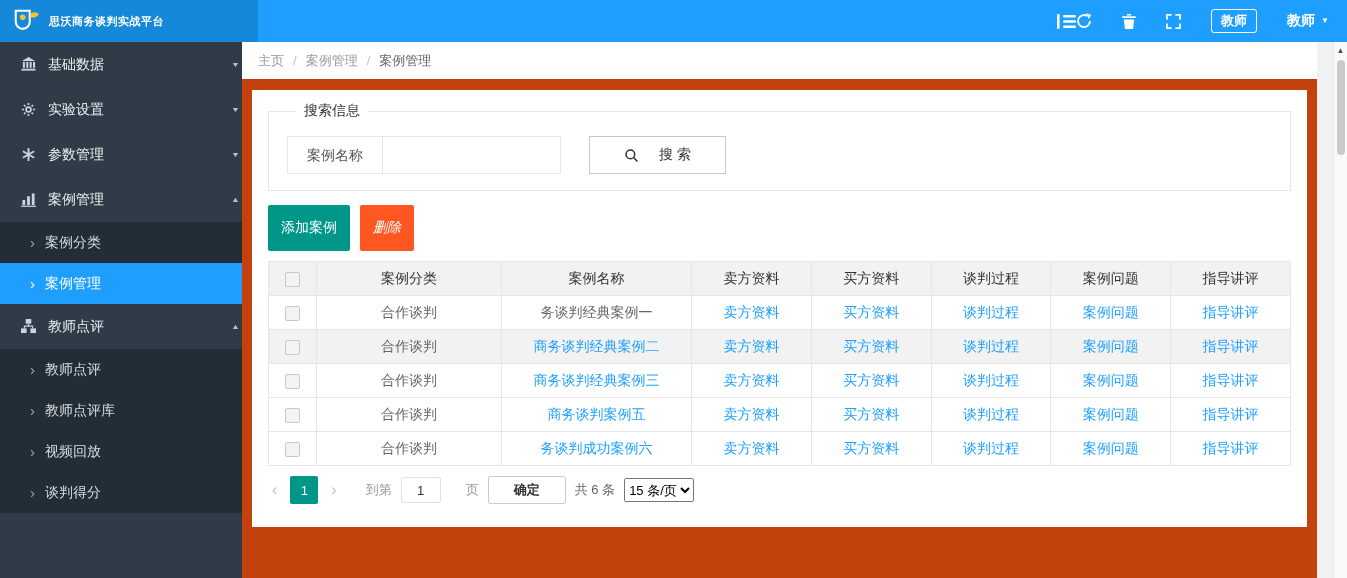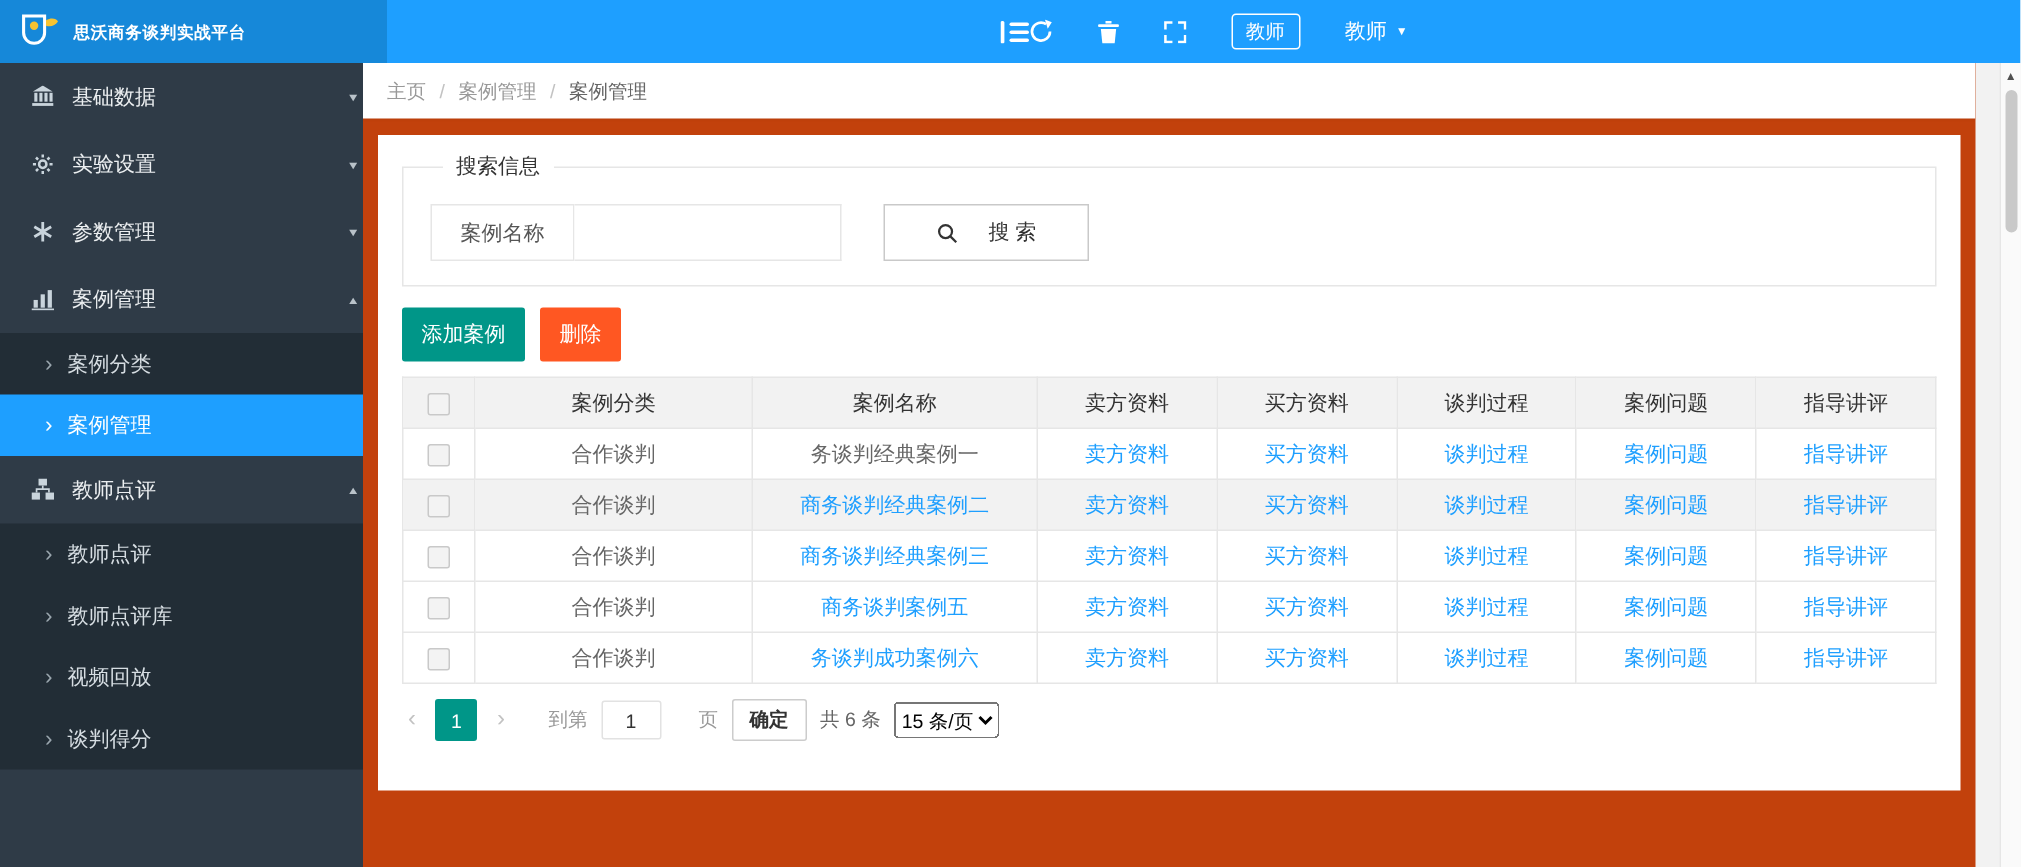--- a/index.html
+++ b/index.html
@@ -3,21 +3,21 @@
 <meta charset="utf-8">
 <style>
   *{box-sizing:border-box;margin:0;padding:0;}
   html,body{width:1347px;height:578px;overflow:hidden;}
   body{font-family:"Liberation Sans","DejaVu Sans",sans-serif;font-size:14px;background:#f2f2f2;color:#333;position:relative;}
 
   
   .topbar{position:absolute;top:0;left:0;width:1347px;height:42px;background:#1E9FFF;display:flex;z-index:10;}
   .logo{width:258px;height:42px;background:#1688d9;display:flex;align-items:center;gap:9px;padding:0 12px;flex:none;}
   .logo-title{color:#fff;font-size:11px;font-weight:bold;letter-spacing:.5px;white-space:nowrap;}
-  .topbar-main{flex:1;display:flex;align-items:center;justify-content:center;padding:0 18px;}
+  .topbar-main{flex:1;display:flex;align-items:center;justify-content:flex-end;padding:0 18px;font-weight:bold;}
   .hamburger{display:flex;align-items:center;cursor:pointer;}
   .topbar-right{display:flex;align-items:center;gap:30px;}
   .tb-icon{display:flex;align-items:center;cursor:pointer;}
   .role-badge{border:1px solid #fff;border-radius:3px;color:#fff;font-size:13px;padding:2px 9px;cursor:pointer;}
   .user-menu{color:#fff;font-size:14px;display:flex;align-items:center;gap:6px;cursor:pointer;}
   .user-caret{font-size:8px;line-height:1;}
 
   
   .sidebar{position:absolute;top:42px;left:0;width:258px;height:536px;background:#2F3B47;overflow:hidden;}
   .nav-item{height:45px;display:flex;align-items:center;padding:0 18px 0 20px;color:#eceff1;cursor:pointer;gap:11px;font-size:14px;}
@@ -38,38 +38,38 @@
   .card{background:#fff;padding:10px 16px 12px;height:437px;}
 
   fieldset.search-box{border:1px solid #e6e6e6;padding:12px 18px 16px;margin-top:2px;}
   legend{font-size:14px;color:#333;padding:0 9px;margin-left:8px;}
   .search-row{display:flex;align-items:center;margin-top:4px;}
   .ig-label{height:38px;line-height:36px;border:1px solid #e6e6e6;padding:0 19px;color:#555;background:#fff;white-space:nowrap;}
   .ig-input{height:38px;width:178px;border:1px solid #e6e6e6;border-left:none;padding:0 10px;font-size:14px;outline:none;color:#333;font-family:inherit;}
   .search-btn{margin-left:28px;height:38px;padding:0 34px;background:#fff;border:1px solid #c9c9c9;display:flex;align-items:center;gap:20px;font-size:14px;color:#333;cursor:pointer;font-family:inherit;}
 
   .toolbar{margin:14px 0 10px;display:flex;gap:10px;}
-  .btn{height:36px;padding:0 13px;border:none;border-radius:2px;color:#fff;font-size:14px;cursor:pointer;font-family:inherit;}
+  .btn{height:46px;padding:0 13px;border:none;border-radius:2px;color:#fff;font-size:14px;cursor:pointer;font-family:inherit;}
   .btn-add{background:#009688;}
-  .btn-del{background:#FF5722;}
+  .btn-del{background:#FF5722;font-style:italic;}
 
   table.cases{width:100%;border-collapse:collapse;table-layout:fixed;}
   .cases th,.cases td{border:1px solid #e6e6e6;height:34px;text-align:center;font-size:14px;overflow:hidden;white-space:nowrap;}
   .cases th{background:#f2f2f2;color:#333;font-weight:normal;}
   .cases td{color:#666;}
   .cases tr.shaded td{background:#f2f2f2;}
   .tlink{color:#1E9FFF;cursor:pointer;}
   .cb{appearance:none;-webkit-appearance:none;width:15px;height:15px;border:1px solid #c9c9c9;background:#f3f3f3;border-radius:2px;vertical-align:middle;cursor:pointer;}
 
   .pagination{display:flex;align-items:center;gap:9px;margin-top:10px;font-size:13px;color:#666;}
   .pg-prev,.pg-next{color:#c2c2c2;font-size:16px;padding:0 4px;cursor:default;}
   .pg-cur{width:28px;height:28px;background:#009688;color:#fff;display:flex;align-items:center;justify-content:center;border-radius:2px;font-size:13px;cursor:pointer;}
   .pg-goto{color:#999;margin-left:16px;}
   .pg-input{width:40px;height:26px;border:1px solid #e2e2e2;text-align:center;font-size:13px;color:#333;border-radius:2px;font-family:inherit;}
-  .pg-confirm{height:28px;padding:0 11px;background:#fff;border:1px solid #ccc;border-radius:2px;font-size:13px;color:#333;cursor:pointer;font-weight:bold;font-family:inherit;}
+  .pg-confirm{height:28px;padding:0 25px;background:#fff;border:1px solid #ccc;border-radius:2px;font-size:13px;color:#333;cursor:pointer;font-weight:bold;font-family:inherit;}
   .pg-size{height:24px;font-size:13px;font-family:inherit;}
 
   
   .scrollbar{position:absolute;right:0;top:42px;width:14px;height:536px;background:#fafafa;border-left:1px solid #e6e6e6;}
   .sb-arrow{height:16px;display:flex;align-items:center;justify-content:center;font-size:8px;color:#505050;cursor:pointer;}
   .sb-thumb{width:8px;margin:2px auto 0;height:95px;background:#c9c9c9;border-radius:4px;cursor:grab;}
 </style>
 </head>
 <body>
 

